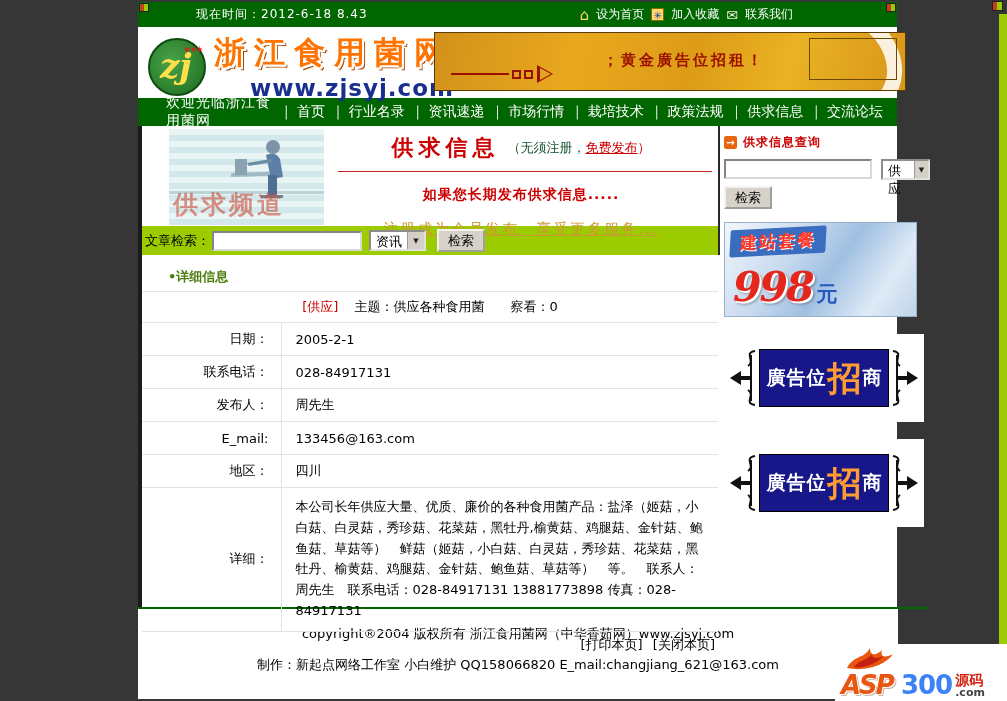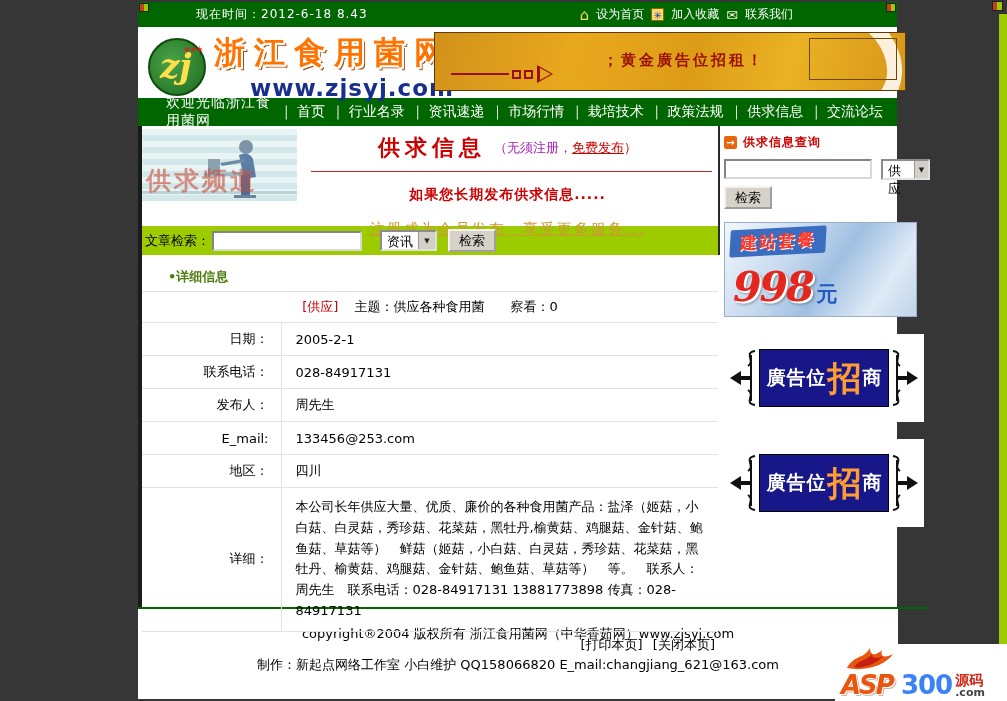--- a/index.html
+++ b/index.html
@@ -50,41 +50,41 @@
   .nav-spacer { flex:1; }
   .nav-item { margin-left:6px; cursor:pointer; white-space:nowrap; }
   .nav-item .sep { margin-right:4px; }
 
   
   .main { position:relative; background:#fff; min-height:481px; border-left:4px solid #1b1b1b; }
   .main-left { position:absolute; left:0; top:0; width:578px; }
   .sidebar { position:absolute; left:582px; top:0; width:206px; }
 
   .channel-head { display:flex; height:100px; border-right:2px solid #2a2a2a; padding-top:3px; }
-  .channel-img { width:155px; height:72px; flex:none; position:relative; overflow:hidden;
-    background:repeating-linear-gradient(180deg,#e9f4f5 0 6px,#d3e8ea 6px 12px); }
+  .channel-img { width:155px; height:96px; flex:none; position:relative; overflow:hidden;
+    background:repeating-linear-gradient(180deg,#e9f4f5 0 6px,#d3e8ea 6px 12px);margin-left:27px; }
   .channel-caption { position:absolute; left:4px; bottom:4px; font-size:25px; font-weight:bold; color:rgba(205,75,55,.6); letter-spacing:3px; white-space:nowrap; }
   .channel-info { flex:1; text-align:center; padding-top:4px; }
   .ch-title-row { font-size:13px; color:#cc0000; }
   .ch-title { font-size:22px; font-weight:bold; letter-spacing:5px; vertical-align:middle; margin-right:8px; }
   .ch-free { color:#cc0000; text-decoration:underline; cursor:pointer; }
   .ch-divider { height:1px; background:#cc2222; margin:8px 6px 0 14px; }
   .ch-promo1 { margin-top:14px; color:#cc0000; font-weight:bold; font-size:14px; letter-spacing:1px; }
   .ch-promo2 { margin-top:15px; }
   .ch-promo2 a { color:#cc9933; font-size:15px; text-decoration:underline; letter-spacing:2px; cursor:pointer; }
 
   .search-bar { height:29px; background:#9ccc00; display:flex; align-items:center; padding-left:3px; border-right:2px solid #2a2a2a; }
   .sb-label { font-size:13px; color:#000; }
   .inp { height:20px; border:2px inset #d8d8d8; background:#fff; font-size:13px; padding:0 3px; }
   .inp.art { width:150px; margin-left:2px; }
   .fselect { display:inline-flex; border:2px inset #e0e0e0; background:#fff; height:21px; align-items:stretch; cursor:pointer; }
   .fselect .txt { padding:1px 5px 0 5px; font-size:13px; }
   .fselect .drop { width:17px; background:#d4d0c8; border-left:1px solid #999; display:flex; align-items:center; justify-content:center; font-size:7px; color:#222; }
   .btn { background:#d6d2ca; border:2px outset #f4f2ee; font-size:13px; padding:1px 9px; height:23px; cursor:pointer; font-family:inherit; }
-  .search-bar .fselect { margin-left:18px; }
+  .search-bar .fselect { margin-left:7px; }
   .search-bar .btn { margin-left:11px; }
 
   .detail-title { padding:13px 0 5px 26px; color:#4d7c0f; font-weight:bold; font-size:13px; }
 
   table.detail { width:576px; border-collapse:collapse; font-size:13px; color:#000; border-top:1px solid #e2e2e2; }
   table.detail td { border-bottom:1px solid #e2e2e2; height:33px; }
   td.lbl { width:139px; text-align:right; padding-right:12px; border-right:1px solid #e2e2e2; }
   td.val { padding-left:14px; }
   tr.topic td { text-align:center; height:31px; }
   .tag { color:#cc0000; margin-right:16px; }
@@ -206,21 +206,21 @@
               <circle cx="104" cy="18" r="7" fill="#7d94a6"></circle>
               <path d="M97 26 q10 -4 14 4 l3 18 -12 2 z" fill="#5b7fa6"></path>
               <rect x="99" y="46" width="9" height="22" fill="#4e6e93"></rect>
               <rect x="92" y="66" width="22" height="3" fill="#6c8496"></rect>
               <path d="M78 34 l24 -4 2 3 -24 4z" fill="#6c8ba4"></path>
             </svg>
             <div class="channel-caption">供求频道</div>
           </div>
           <div class="channel-info">
             <div class="ch-title-row">
-              <span class="ch-title">供求信息</span><span style="color:#a21caf;">（无须注册，</span><a class="ch-free">免费发布</a><span style="color:#cc0000;">）</span>
+              <span class="ch-title">供求信息</span><span style="color:#14532d;">（无须注册，</span><a class="ch-free">免费发布</a><span style="color:#cc0000;">）</span>
             </div>
             <div class="ch-divider"></div>
             <div class="ch-promo1">如果您长期发布供求信息.....</div>
             <div class="ch-promo2">
               <a>注册成为会员发布　享受更多服务...</a>
             </div>
           </div>
         </div>
 
         <div class="search-bar">
@@ -249,21 +249,21 @@
           <tr>
             <td class="lbl">联系电话：</td>
             <td class="val">028-84917131</td>
           </tr>
           <tr>
             <td class="lbl">发布人：</td>
             <td class="val">周先生</td>
           </tr>
           <tr>
             <td class="lbl">E_mail:</td>
-            <td class="val">133456@253.com</td>
+            <td class="val">133456@163.com</td>
           </tr>
           <tr>
             <td class="lbl">地区：</td>
             <td class="val">四川</td>
           </tr>
           <tr class="detailrow">
             <td class="lbl">详细：</td>
             <td class="val">本公司长年供应大量、优质、廉价的各种食用菌产品：盐泽（姬菇，小白菇、白灵菇，秀珍菇、花菜菇，黑牡丹,榆黄菇、鸡腿菇、金针菇、鲍鱼菇、草菇等）　鲜菇（姬菇，小白菇、白灵菇，秀珍菇、花菜菇，黑牡丹、榆黄菇、鸡腿菇、金针菇、鲍鱼菇、草菇等）　等。　联系人：周先生　联系电话：028-84917131 13881773898 传真：028-84917131</td>
           </tr>
         </tbody>

